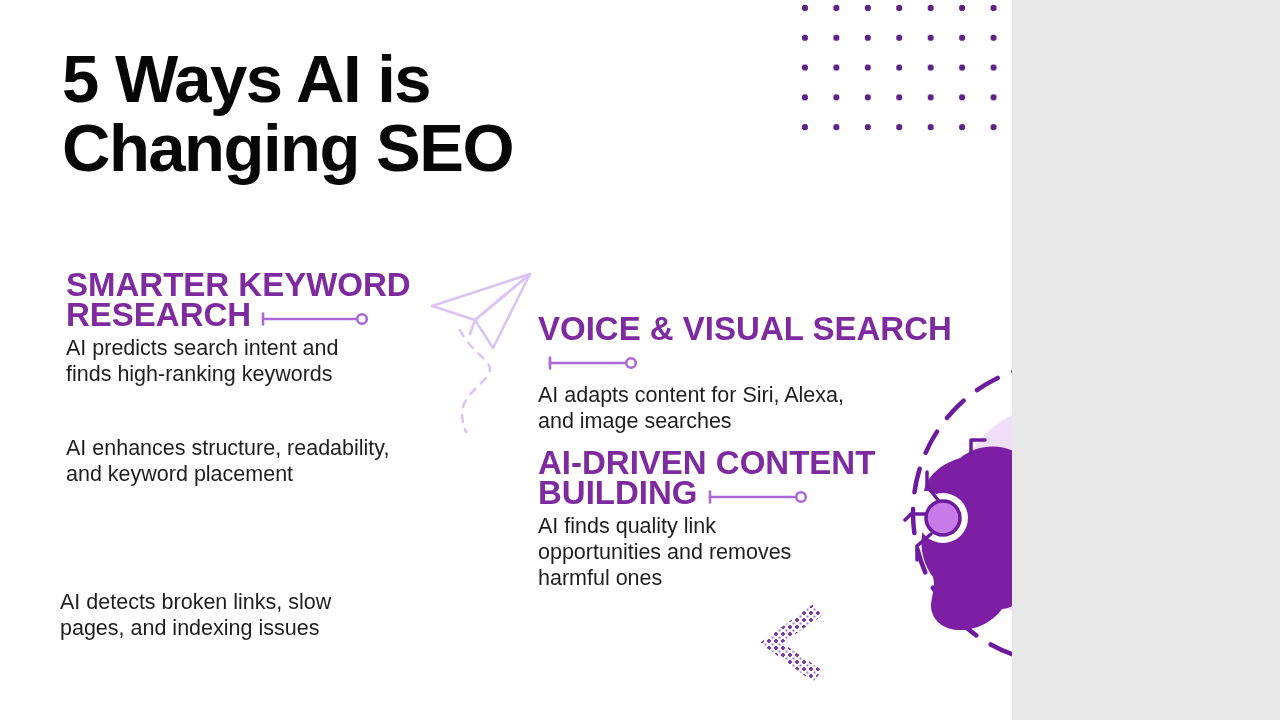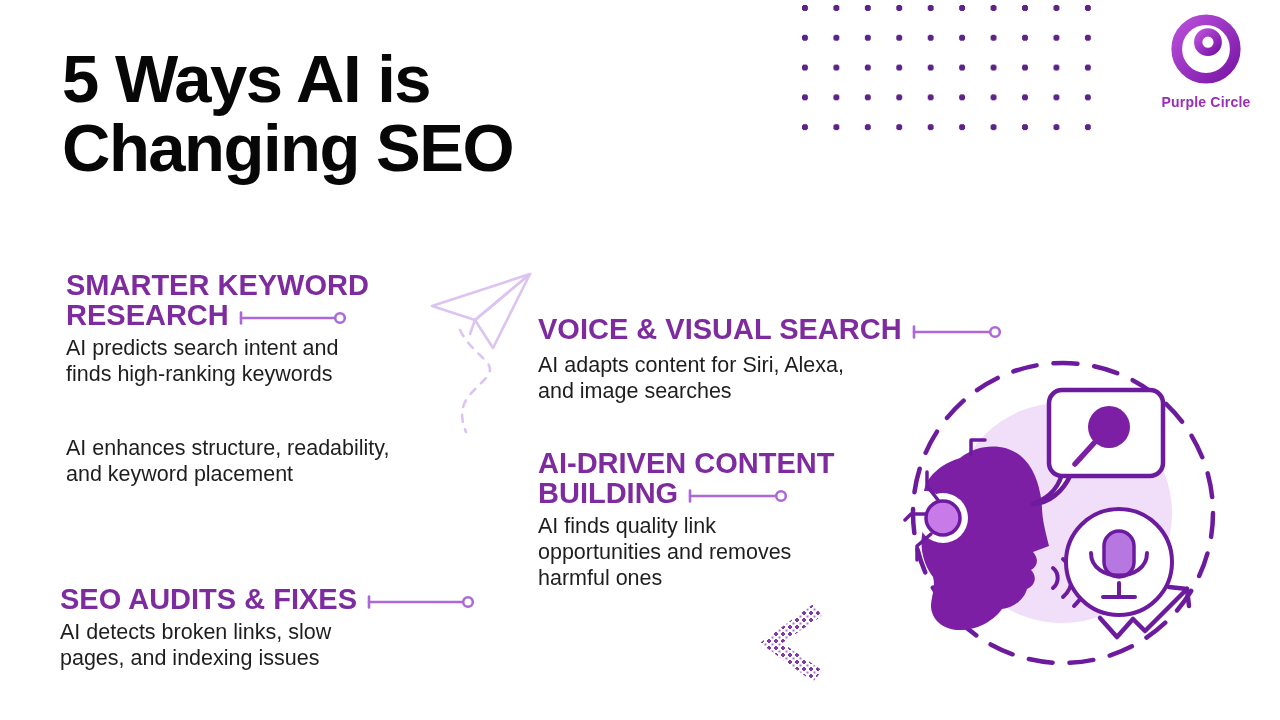--- a/index.html
+++ b/index.html
@@ -1,17 +1,17 @@
 <!DOCTYPE html>
 <html style="--bg: #ffffff; --title: #070707; --heading: #7d2b9f; --body: #1e1e1e; --connector: #ad68d8; --dots: #5e2386; --logo: #9a2cba; --stroke: #6d1b9e; --head: #7d1fa5; --lavender: #f1def9; --node: #c87ae8; --mic: #b678e0; --plane: #dcc4f2;"><head>
 <meta charset="utf-8">
 <style>
   html,body { margin:0; padding:0; background:#e8e8e8; }
   .canvas {
-    position:relative; width:1280px; height:720px; overflow:hidden;
+    position:relative; width:1012px; height:720px; overflow:hidden;
     background: var(--bg, #ffffff);
     font-family: "Liberation Sans", sans-serif;
   }
   .title {
     position:absolute; left:62px; top:44px; margin:0;
     font-size:67px; line-height:69px; font-weight:700; letter-spacing:-1.5px;
     color: var(--title, #070707);
     white-space:pre-line;
   }
   
@@ -22,21 +22,21 @@
   }
   
   .logo { position:absolute; left:1144px; top:10px; width:124px; text-align:center; }
   .logo-word {
     margin-top:2px; font-size:14px; font-weight:700; color: var(--logo,#9a2cba);
     letter-spacing:0.2px;
   }
   
   .card { position:absolute; width:470px; }
   .heading {
-    margin:0; font-size:29px; line-height:30px; font-weight:700;
+    margin:0; font-size:33px; line-height:30px; font-weight:700;
     color: var(--heading,#7d2b9f); white-space:pre-line;
   }
   .heading .connector { margin-left:10px; vertical-align:-1px; }
   .body {
     margin:5px 0 0 0; font-size:21.5px; line-height:26px;
     color: var(--body,#1e1e1e); white-space:pre-line;
   }
   .s1 { left:66px;  top:270px; }
   .s2 { left:66px;  top:430px; }
   .s3 { left:60px;  top:584px; }
@@ -93,27 +93,20 @@
     <p class="body">AI predicts search intent and
 finds high-ranking keywords</p>
   </section>
 
   <section class="card s2">
     <p class="body">AI enhances structure, readability,
 and keyword placement</p>
   </section>
 
   <section class="card s3">
-    <h2 class="heading"><span>SEO AUDITS &amp; FIXES</span><svg class="connector" width="108" height="16" viewBox="0 0 108 16">
-          <g stroke="#ad68d8" stroke-width="2.6" stroke-linecap="round" fill="none">
-            <line x1="2" y1="2.5" x2="2" y2="13.5"></line>
-            <line x1="2" y1="8" x2="95" y2="8"></line>
-            <circle cx="101" cy="8" r="4.8"></circle>
-          </g>
-        </svg></h2>
     <p class="body">AI detects broken links, slow
 pages, and indexing issues</p>
   </section>
 
   <section class="card s4">
     <h2 class="heading"><span>VOICE &amp; VISUAL SEARCH</span><svg class="connector" width="90" height="16" viewBox="0 0 90 16">
           <g stroke="#ad68d8" stroke-width="2.6" stroke-linecap="round" fill="none">
             <line x1="2" y1="2.5" x2="2" y2="13.5"></line>
             <line x1="2" y1="8" x2="77" y2="8"></line>
             <circle cx="83" cy="8" r="4.8"></circle>

